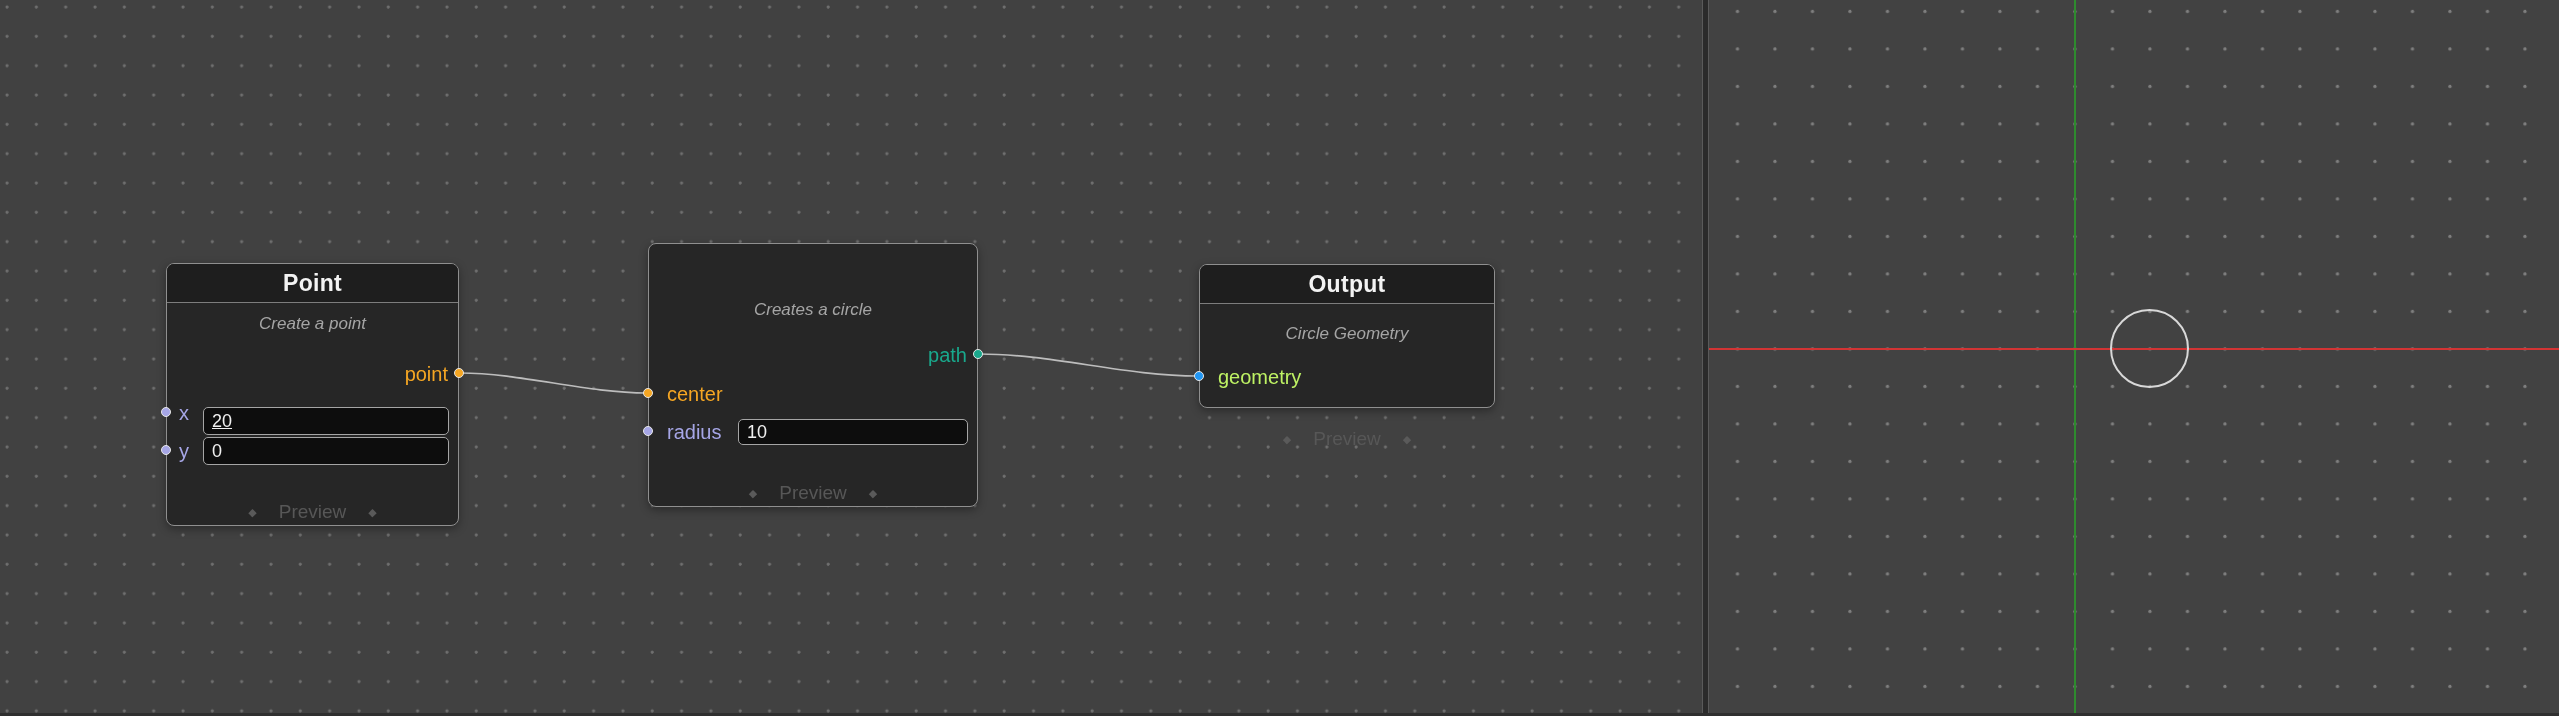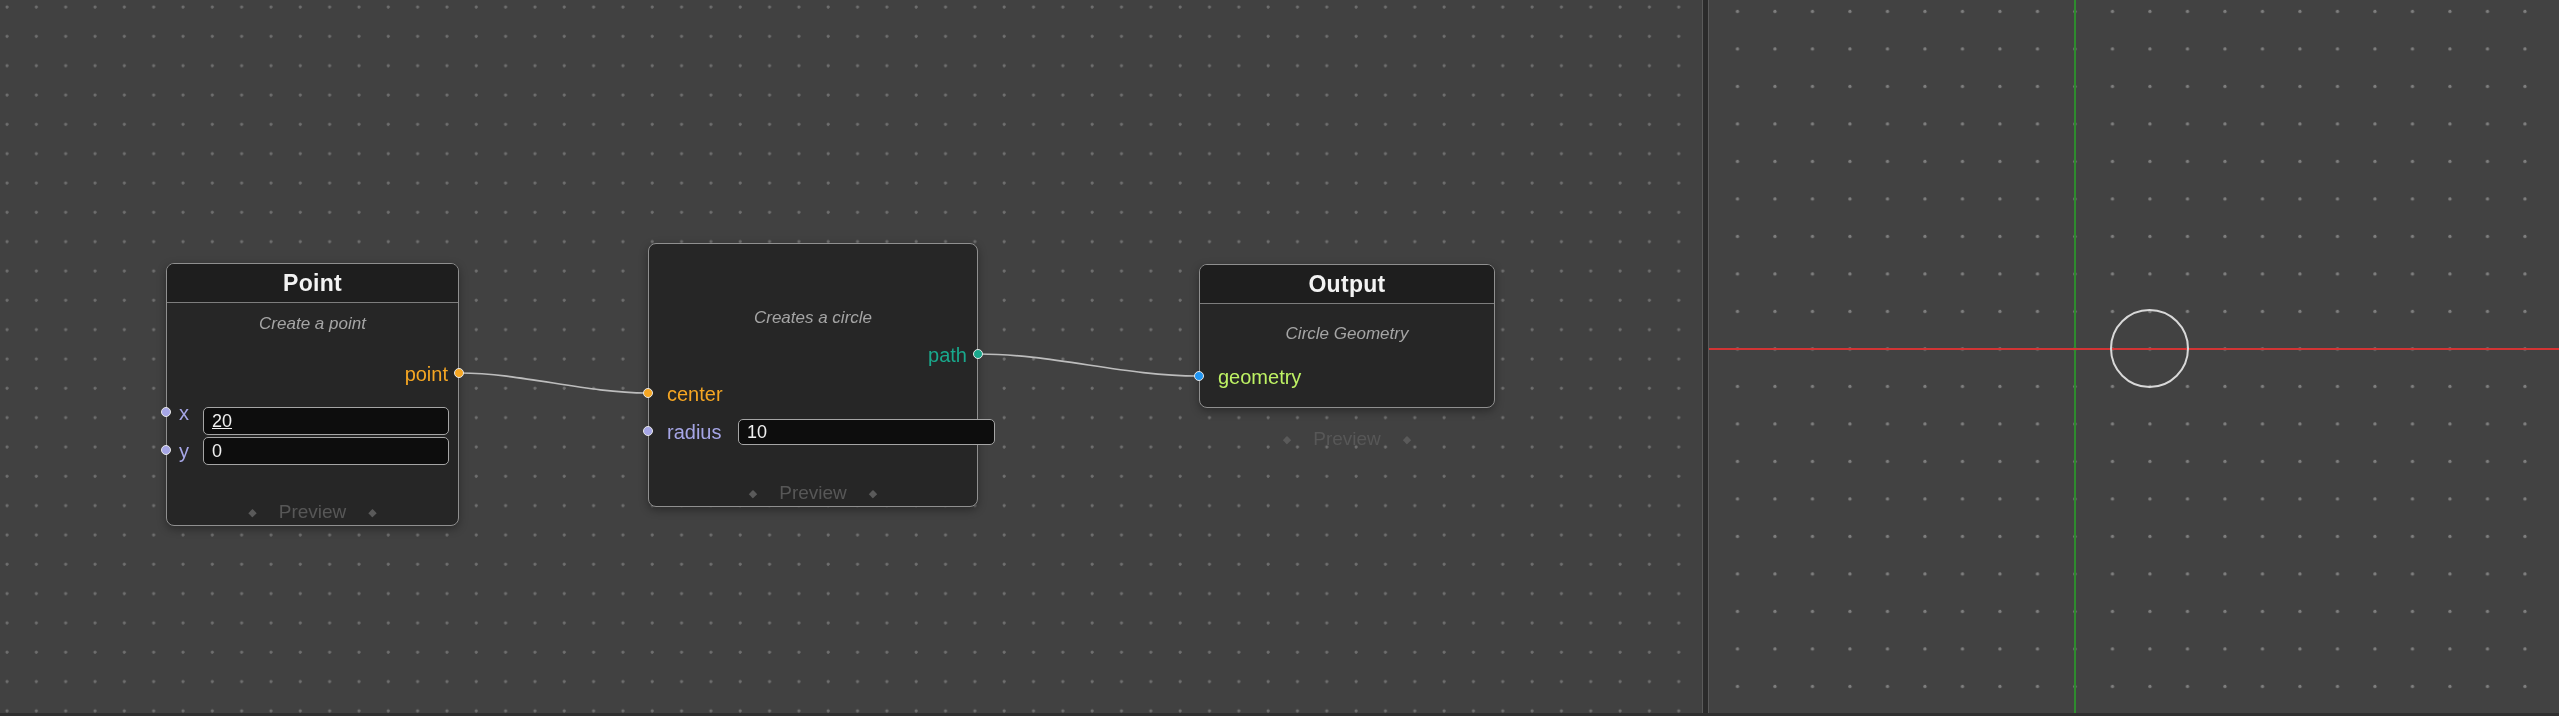--- a/index.html
+++ b/index.html
@@ -87,37 +87,37 @@
       <input class="field" style="left: 36px; top: 173px; width: 246px; height: 28px;" value="0">
 
       <div class="preview-row" style="top:237px;">
         <span class="preview-diamond">◆</span>
         <span>Preview</span>
         <span class="preview-diamond">◆</span>
       </div>
     </div>
 
     <div class="node" style="left:648px;top:243px;width:330px;height:264px;">
-      <div class="node-subtitle" style="top:56px;margin-top:8px;">Creates a circle</div>
+      <div class="node-subtitle" style="top:56px;">Creates a circle</div>
 
       <div class="row row-right" style="top:99px;">
         <span class="port-label c-teal">path</span>
       </div>
       <span class="port-dot d-teal dot-right" style="top:105px;"></span>
 
       <div class="row row-left" style="top:138px;left:18px;align-items:flex-end;">
         <span class="port-label c-orange">center</span>
       </div>
       <span class="port-dot d-orange dot-left" style="top:144px;"></span>
 
       <div class="row row-left" style="top:176px;left:18px;">
         <span class="port-label c-lavender">radius</span>
       </div>
       <span class="port-dot d-lavender dot-left" style="top:182px;"></span>
-      <input class="field" style="left: 89px; top: 175px; width: 257px; height: 26px;" value="10">
+      <input class="field" style="left: 89px; top: 175px; width: 230px; height: 26px;" value="10">
 
       <div class="preview-row" style="top:238px;">
         <span class="preview-diamond">◆</span>
         <span>Preview</span>
         <span class="preview-diamond">◆</span>
       </div>
     </div>
 
     <div class="node" style="left:1199px;top:264px;width:296px;height:144px;">
       <div class="node-header">

